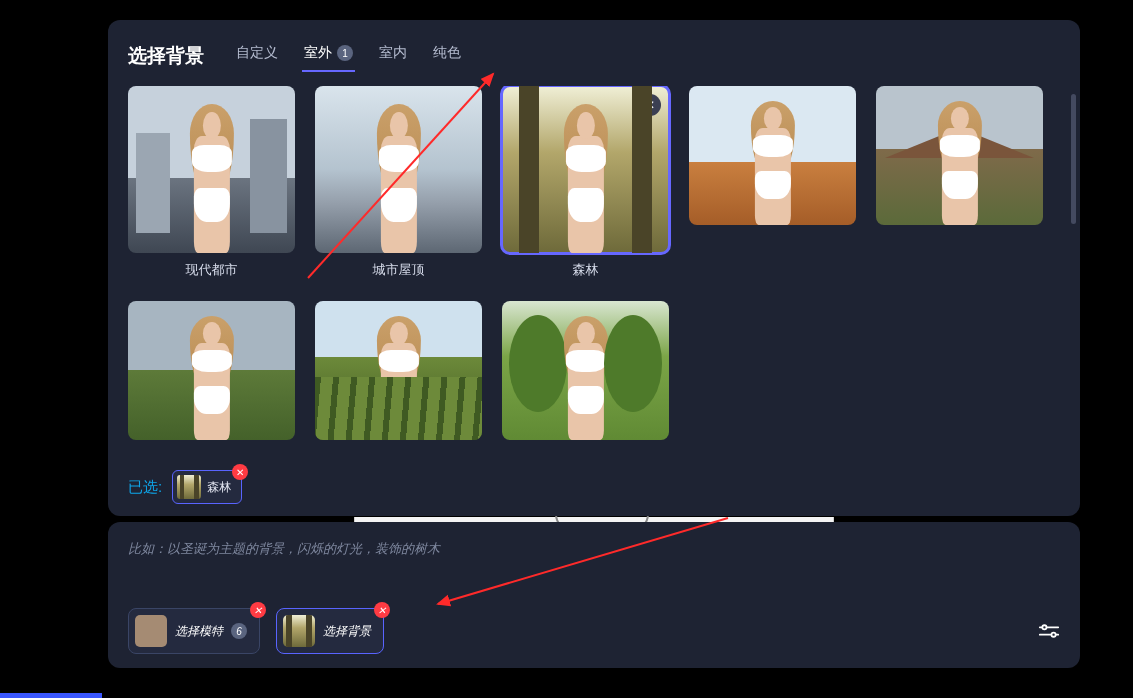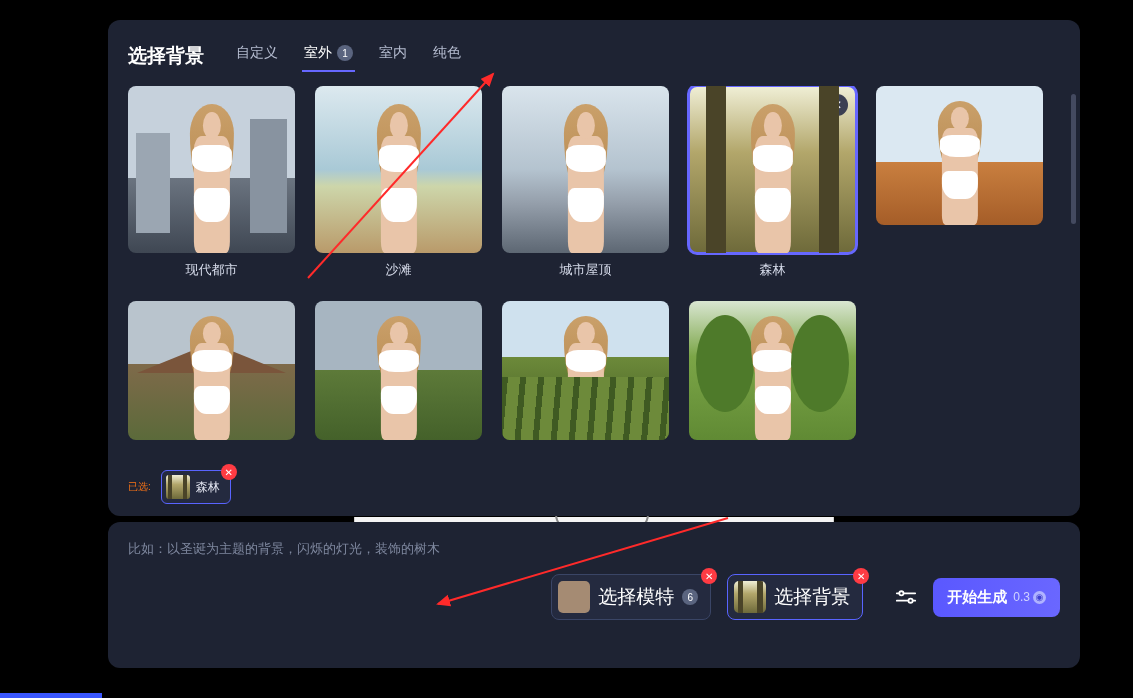--- a/index.html
+++ b/index.html
@@ -113,22 +113,22 @@
 }
 .selected-row {
   position: absolute;
   left: 20px;
   bottom: 12px;
   display: flex;
   align-items: center;
   gap: 10px;
 }
 .sel-label {
-  font-size: 10px;
-  color: #f97316;
+  font-size: 15px;
+  color: #0ea5e9;
 }
 .chip {
   display: inline-flex;
   align-items: center;
   gap: 6px;
   border: 1px solid #3a4566;
   border-radius: 6px;
   padding: 4px 10px 4px 4px;
   position: relative;
   background: #242a3f;
@@ -170,22 +170,23 @@
   pointer-events: none;
 }
 
 .bottom-panel {
   left: 108px;
   top: 522px;
   width: 972px;
   height: 146px;
   padding: 18px 20px 14px 20px;
   display: flex;
-  flex-direction: row;
+  flex-direction: column;
   justify-content: space-between;
+  font-style: italic;
 }
 .hint {
   font-size: 13px;
   color: #7e879e;
 }
 .bottom-row {
   display: flex;
   align-items: center;
   gap: 16px;
 }
@@ -203,21 +204,21 @@
 .option-chip.accent { border-color: #5964ff; }
 .option-thumb {
   width: 32px; height: 32px;
   border-radius: 5px;
   background: #a58b73;
   overflow: hidden;
   position: relative;
   flex: none;
 }
 .option-text {
-  font-size: 19px;
+  font-size: 12px;
   font-weight: 500;
   color: #fff;
 }
 .option-count {
   display: inline-flex;
   min-width: 16px; height: 16px;
   border-radius: 8px;
   background: #5a647f;
   font-size: 10px;
   align-items: center;
@@ -422,32 +423,20 @@
               <div class="hair"></div>
               <div class="body"></div>
               <div class="face"></div>
               <div class="top"></div>
               <div class="bottom"></div>
             </div>
           </div>
           <div class="card-label">现代都市</div>
         </div>
         <div class="card">
-          <div class="thumb bg-beach">
-            <div class="model">
-              <div class="hair"></div>
-              <div class="body"></div>
-              <div class="face"></div>
-              <div class="top"></div>
-              <div class="bottom"></div>
-            </div>
-          </div>
-          <div class="card-label">沙滩</div>
-        </div>
-        <div class="card">
           <div class="thumb bg-roof">
             <div class="model">
               <div class="hair"></div>
               <div class="body"></div>
               <div class="face"></div>
               <div class="top"></div>
               <div class="bottom"></div>
             </div>
           </div>
           <div class="card-label">城市屋顶</div>
@@ -565,27 +554,20 @@
 
     <svg class="settings-icon" viewBox="0 0 24 24">
       <circle cx="7" cy="8" r="2.3" fill="none" stroke="currentColor" stroke-width="2"></circle>
       <line x1="10" y1="8" x2="22" y2="8" stroke="currentColor" stroke-width="2" stroke-linecap="round"></line>
       <line x1="2" y1="8" x2="4" y2="8" stroke="currentColor" stroke-width="2" stroke-linecap="round"></line>
       <circle cx="17" cy="16" r="2.3" fill="none" stroke="currentColor" stroke-width="2"></circle>
       <line x1="2" y1="16" x2="14" y2="16" stroke="currentColor" stroke-width="2" stroke-linecap="round"></line>
       <line x1="20" y1="16" x2="22" y2="16" stroke="currentColor" stroke-width="2" stroke-linecap="round"></line>
     </svg>
 
-    <span class="start-btn">
-      <span>开始生成</span>
-      <span class="cost">
-        <span>0.3</span>
-        <span class="coin">◉</span>
-      </span>
-    </span>
   </div>
 
   <svg class="arrow" style="left:320px; top:-10px;" width="320" height="100">
     <defs>
         <marker id="ah2" markerWidth="8" markerHeight="8" refX="6" refY="3" orient="auto">
       <path d="M0,0 L7,3 L0,6 Z" fill="#ff2a2a"></path>
         </marker>
       </defs>
     <line x1="300" y1="6" x2="10" y2="92" stroke="#ff2a2a" stroke-width="2" marker-end="url(#ah2)"></line>
   </svg>

